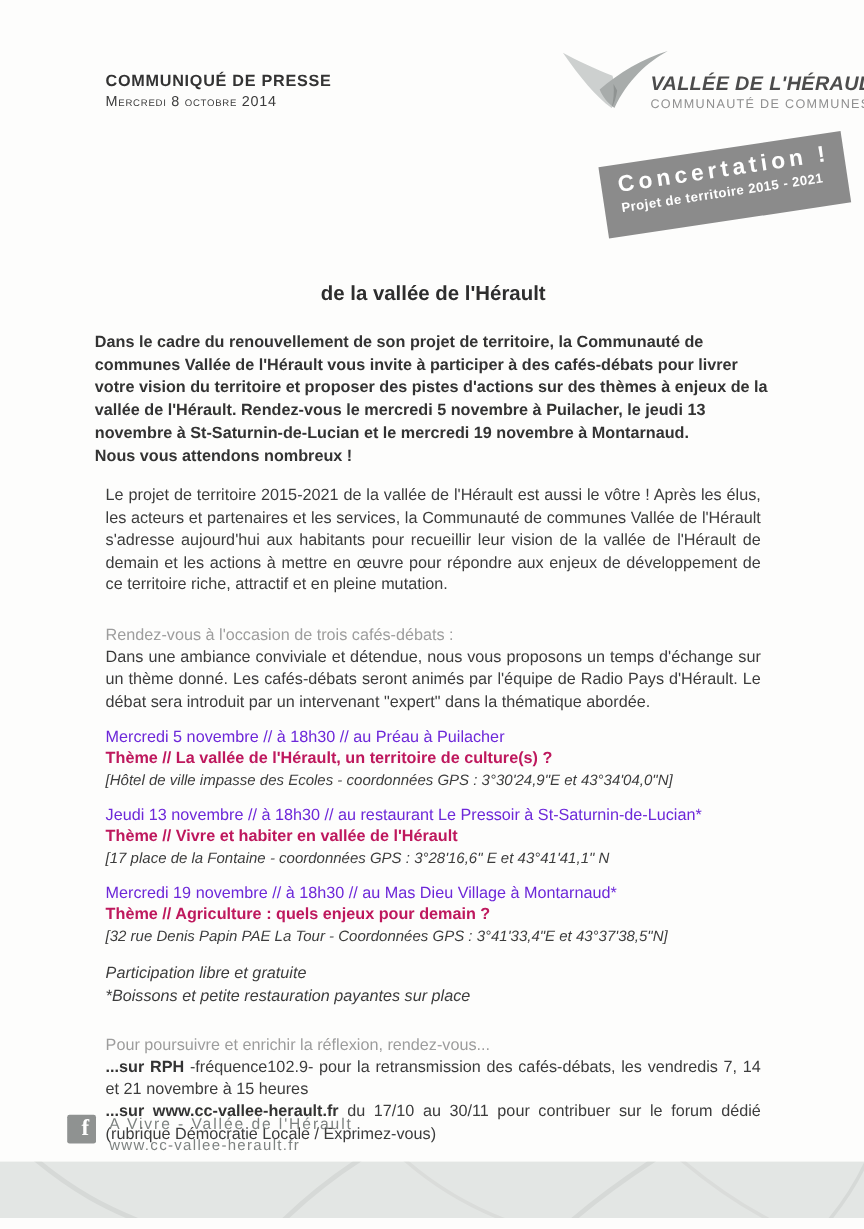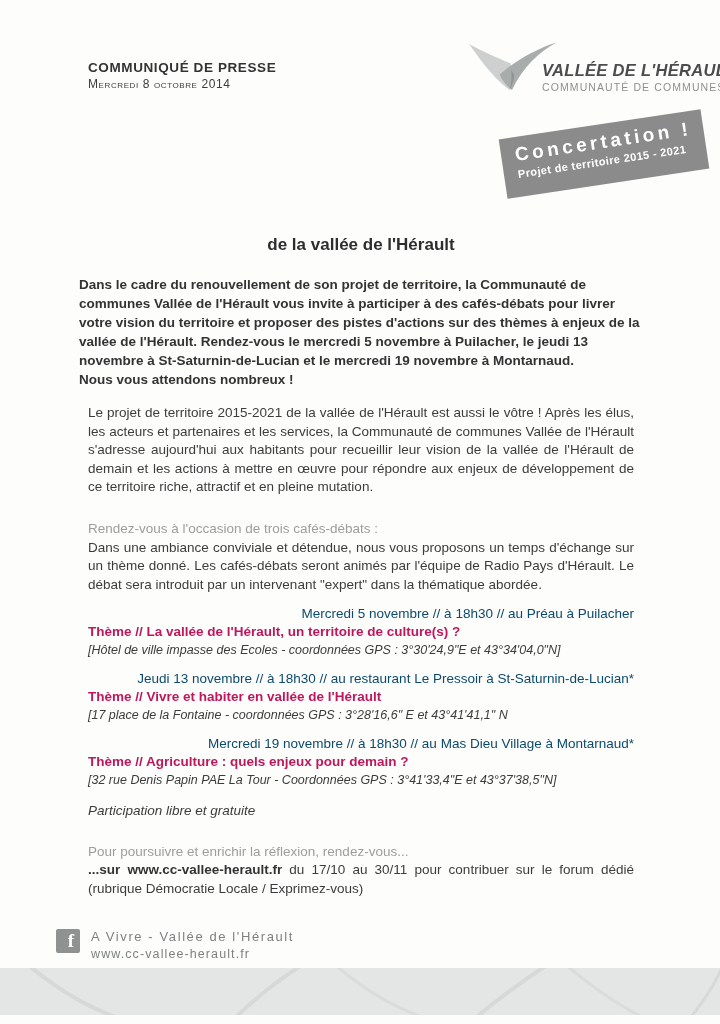--- a/index.html
+++ b/index.html
@@ -40,21 +40,21 @@
 
   .intro { margin:20px -9px 0; text-align:left; font-weight:bold; color:#333; font-size:13.5px; line-height:19px; }
 
   .para { text-align:justify; color:#3c3c3c; }
   .para-1 { margin-top:15px; line-height:18.5px; }
 
   .section-heading { color:#9d9d9d; font-weight:normal; margin-top:23px; }
   .section-body { text-align:justify; margin-top:1px; line-height:18.5px; }
 
   .event { margin-top:11px; line-height:18px; }
-  .event-when  { color:#0c4a6e;text-align:right; }
+  .event-when  { color:#6d28d9; }
   .event-theme { font-weight:bold; color:#be185d; }
   .event-loc   { font-style:italic; font-size:12.5px; color:#3c3c3c; }
 
   .notes { margin-top:12px; font-style:italic; line-height:19px; color:#3c3c3c; }
 
   .sec2-item { text-align:justify; line-height:18.5px; }
   .sec2-lead { font-weight:bold; color:#333; }
 
   
   .footer { position:absolute; top:929px; left:56px; display:flex; align-items:flex-start; }
@@ -129,24 +129,26 @@
     </div>
 
     <div class="event">
       <div class="event-when">Mercredi 19 novembre // à 18h30 // au Mas Dieu Village à Montarnaud*</div>
       <div class="event-theme">Thème // Agriculture : quels enjeux pour demain ?</div>
       <div class="event-loc">[32 rue Denis Papin PAE La Tour - Coordonnées GPS : 3°41'33,4"E et 43°37'38,5"N]</div>
     </div>
 
     <div class="notes">
       <div>Participation libre et gratuite</div>
+      <div>*Boissons et petite restauration payantes sur place</div>
     </div>
 
     <div class="section-heading">Pour poursuivre et enrichir la réflexion, rendez-vous...</div>
 
+    <p class="sec2-item"><span class="sec2-lead">...sur RPH</span><span> -fréquence102.9- pour la retransmission des cafés-débats, les vendredis 7, 14 et 21 novembre à 15 heures</span></p>
 
     <p class="sec2-item"><span class="sec2-lead">...sur www.cc-vallee-herault.fr</span><span> du 17/10 au 30/11 pour contribuer sur le forum dédié (rubrique Démocratie Locale / Exprimez-vous)</span></p>
 
   </div>
 
   <div class="footer">
     <div class="fb-icon">f</div>
     <div class="footer-text">
       <div class="footer-line1">A Vivre - Vallée de l'Hérault</div>
       <div class="footer-line2">www.cc-vallee-herault.fr</div>

